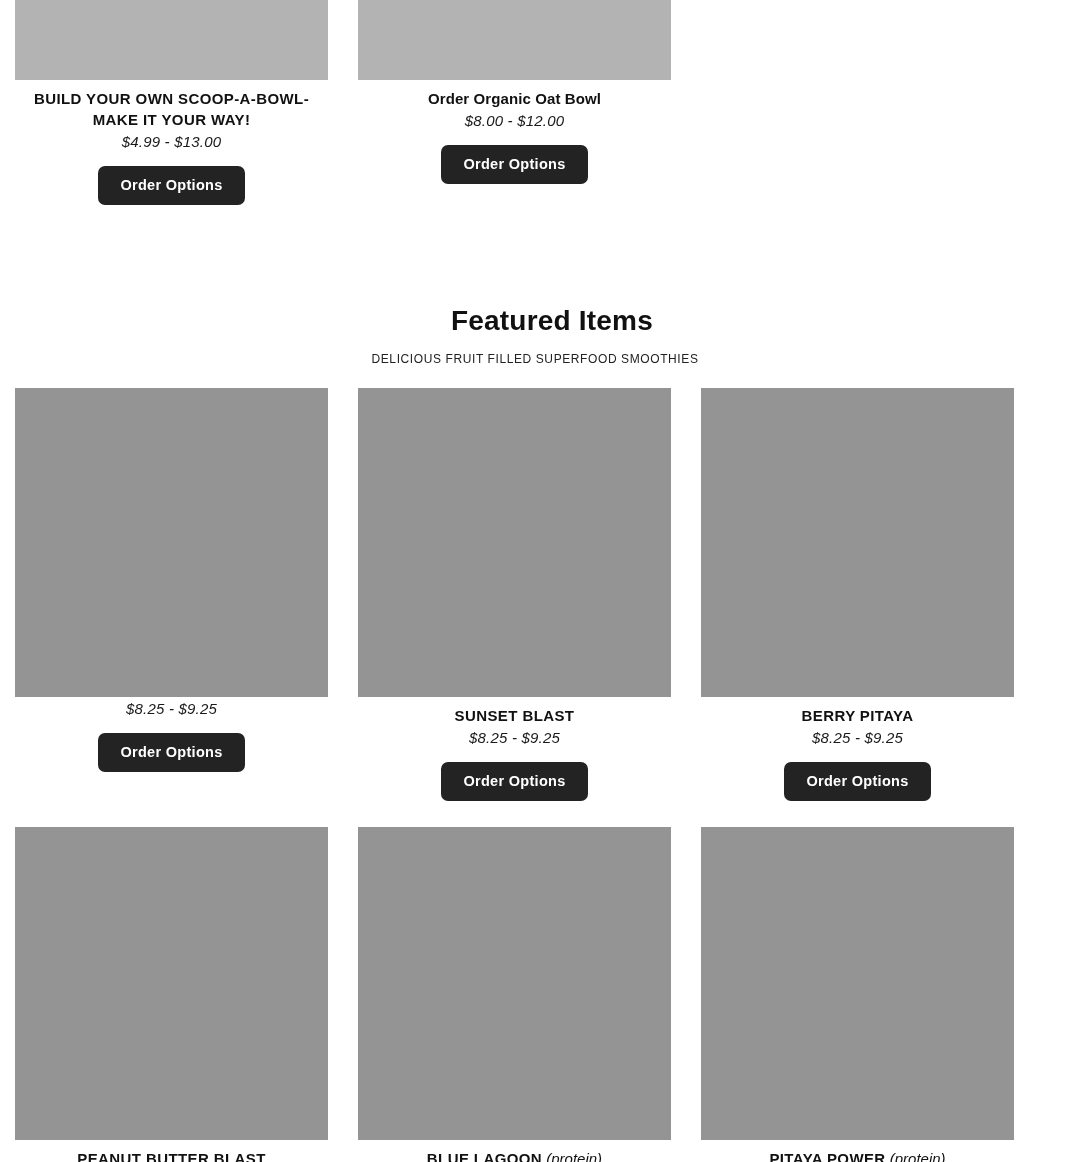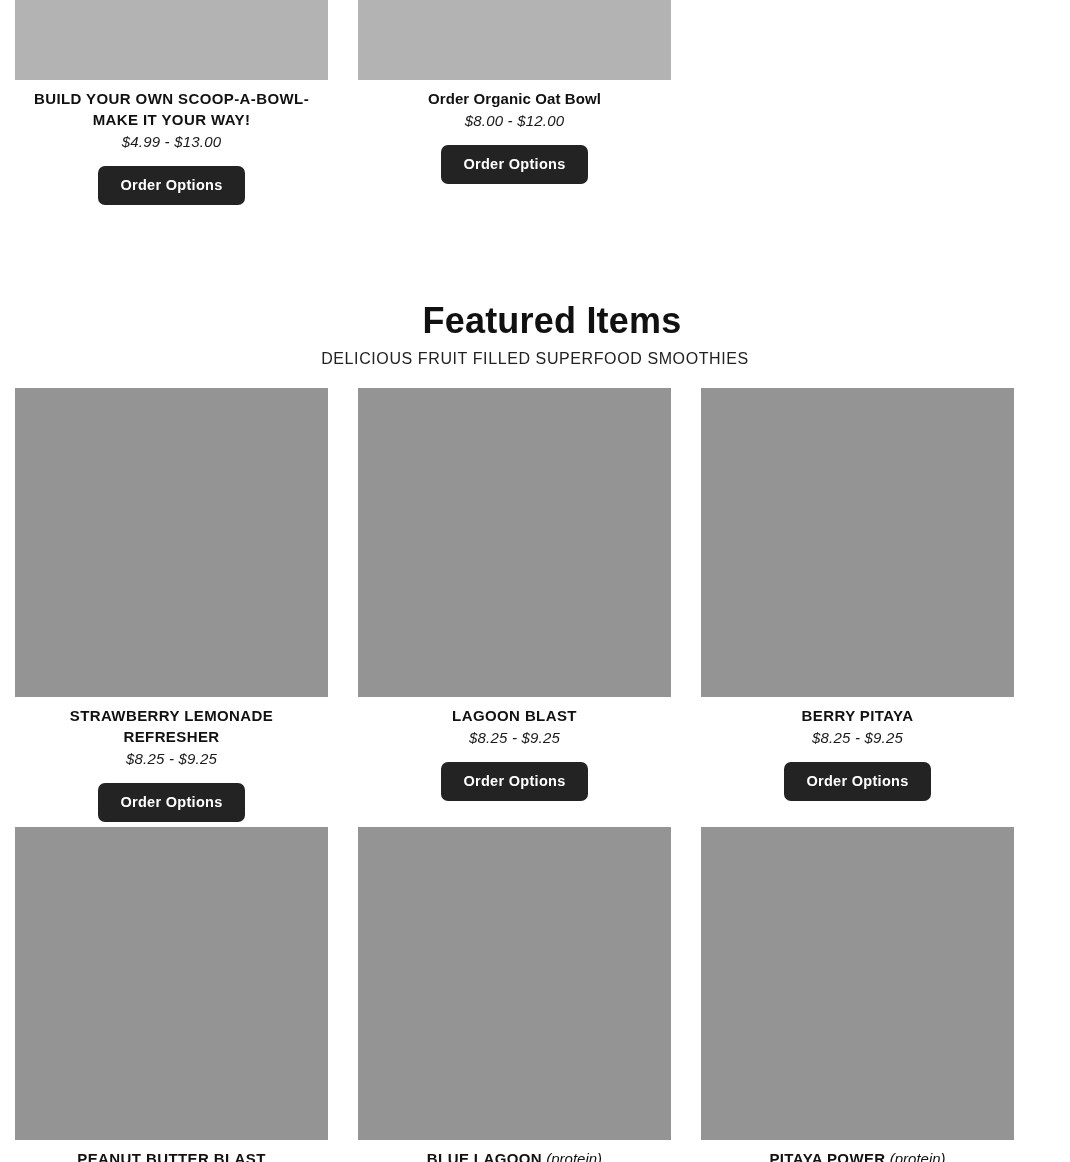--- a/index.html
+++ b/index.html
@@ -92,30 +92,30 @@
   }
 
   
   .section-head {
     position: absolute;
     left: 0;
     width: 1070px;
     text-align: center;
   }
   .section-title {
-    font-size: 36px;
+    font-size: 28px;
     font-weight: 700;
     letter-spacing: 0.2px;
     color: #111111;
     margin: 0;
     line-height: 32px;
     padding-left: 34px;
   }
   .section-sub {
-    font-size: 16px;
+    font-size: 12px;
     font-weight: 400;
     letter-spacing: 0.6px;
     color: #222222;
     margin: 12px 0 0 0;
     line-height: 20px;
   }
 </style>
 </head>
 <body>
 
@@ -142,28 +142,27 @@
 
   <div class="section-head" style="top:305px;">
     <h2 class="section-title">Featured Items</h2>
     <p class="section-sub">DELICIOUS FRUIT FILLED SUPERFOOD SMOOTHIES</p>
   </div>
 
   <div class="row" style="top:388px;">
 
     <div class="cell">
       <div class="thumb" style="height:309px;"></div>
-      <div class="item-title">STRAWBERRY LEMONADE REFRESHER</div>
       <div class="item-price">$8.25 - $9.25</div>
       <button class="order-btn">Order Options</button>
     </div>
 
     <div class="cell">
       <div class="thumb" style="height:309px;"></div>
-      <div class="item-title">LAGOON BLAST</div>
+      <div class="item-title">SUNSET BLAST</div>
       <div class="item-price">$8.25 - $9.25</div>
       <button class="order-btn">Order Options</button>
     </div>
 
     <div class="cell">
       <div class="thumb" style="height:309px;"></div>
       <div class="item-title">BERRY PITAYA</div>
       <div class="item-price">$8.25 - $9.25</div>
       <button class="order-btn">Order Options</button>
     </div>

